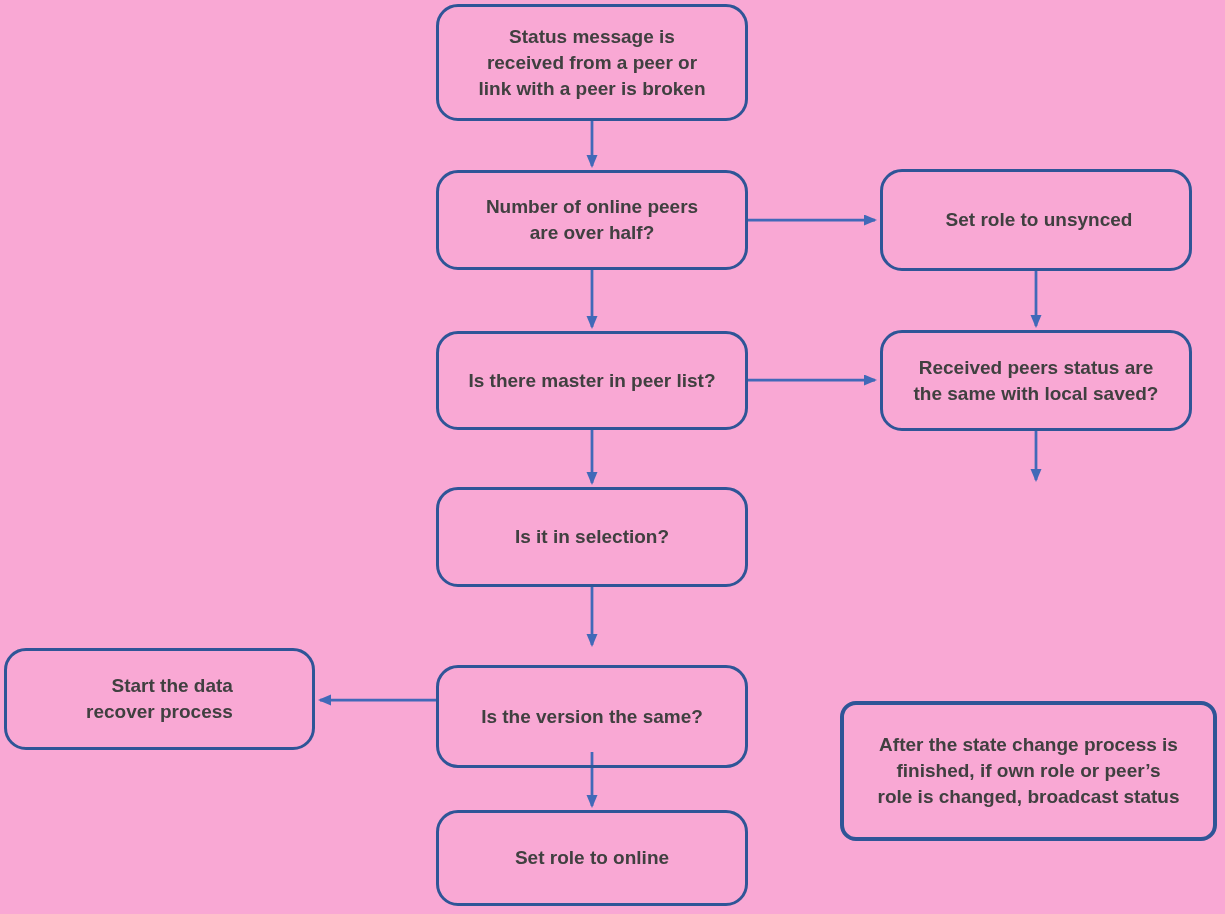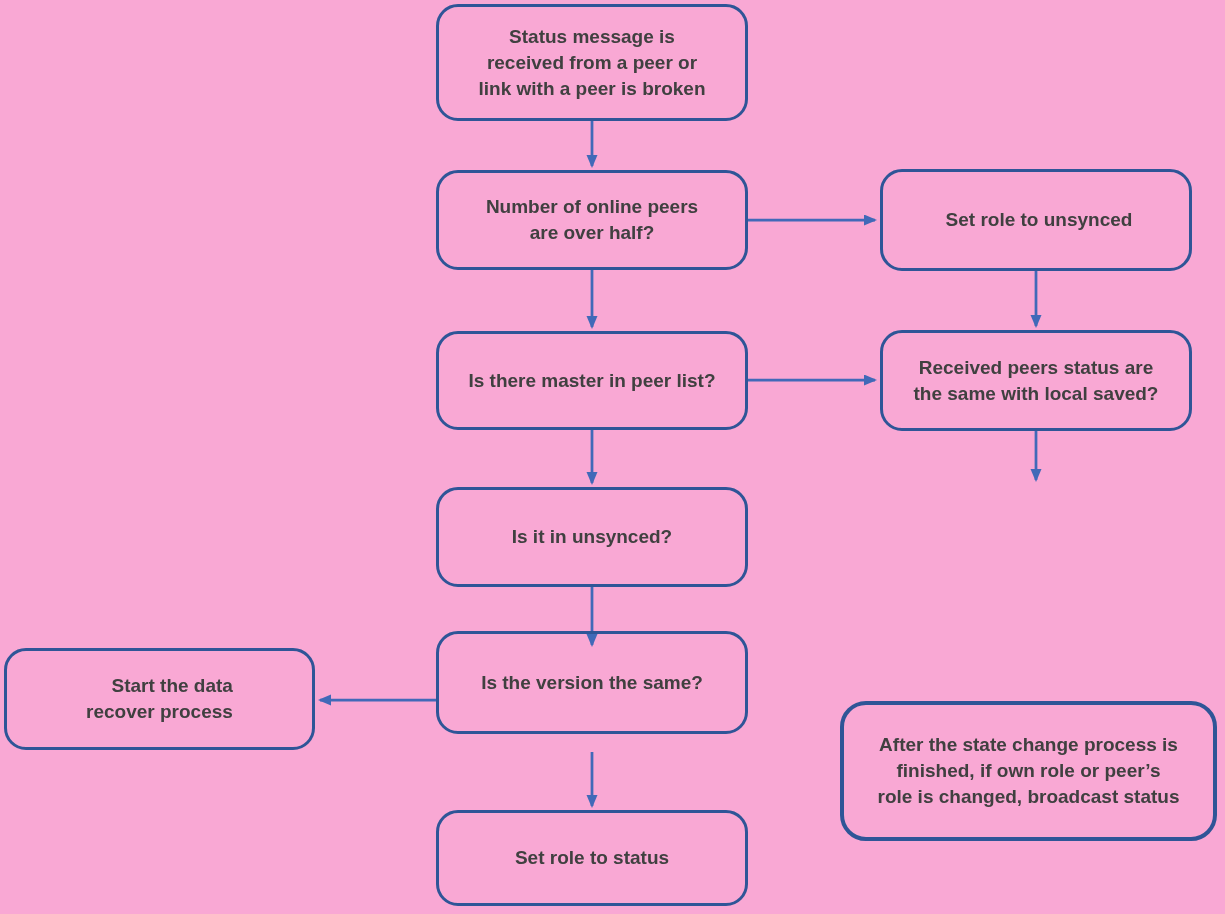--- a/index.html
+++ b/index.html
@@ -23,39 +23,39 @@
     line-height: 26px;
     display: flex;
     align-items: center;
     justify-content: center;
     text-align: center;
     white-space: pre-line;
     padding: 6px 10px;
   }
   .note {
     border-width: 4px;
-    border-radius: 26px;
+    border-radius: 16px;
   }
   svg.arrows {
     position: absolute;
     left: 0; top: 0;
     width: 1225px; height: 914px;
     pointer-events: none;
   }
   svg.arrows line { stroke: #4169B8; stroke-width: 2.75; }
 
   
   #n-start              { left: 436px; top: 4px;   width: 312px; height: 117px; }
   #n-peers-over-half    { left: 436px; top: 170px; width: 312px; height: 100px; }
   #n-set-role-unsynced  { left: 880px; top: 169px; width: 312px; height: 102px; padding-left: 16px; }
   #n-master-in-list     { left: 436px; top: 331px; width: 312px; height: 99px;  }
   #n-peers-status-same  { left: 880px; top: 330px; width: 312px; height: 101px; }
   #n-in-unsynced        { left: 436px; top: 487px; width: 312px; height: 100px; }
   #n-master-selection   { left: 879px; top: 484px; width: 312px; height: 105px; }
-  #n-version-same       { left: 436px; top: 631px; width: 312px; height: 103px; }
+  #n-version-same       { left: 436px; top: 665px; width: 312px; height: 103px; }
   #n-data-recover       { left: 4px;   top: 648px; width: 311px; height: 102px; text-align: right; }
   #n-set-role-slave     { left: 436px; top: 810px; width: 312px; height: 96px;  }
   #n-broadcast-note     { left: 840px; top: 701px; width: 377px; height: 140px; }
 </style>
 </head>
 <body>
 
 <div class="canvas">
 
   <svg class="arrows">
@@ -83,27 +83,27 @@
   <div class="node" id="n-peers-over-half">Number of online peers
 are over half?</div>
 
   <div class="node" id="n-set-role-unsynced">Set role to unsynced</div>
 
   <div class="node" id="n-peers-status-same">Received peers status are
 the same with local saved?</div>
 
   <div class="node" id="n-master-in-list">Is there master in peer list?</div>
 
-  <div class="node" id="n-in-unsynced">Is it in unsynced?</div>
+  <div class="node" id="n-in-unsynced">Is it in selection?</div>
 
 
   <div class="node" id="n-version-same">Is the version the same?</div>
 
   <div class="node" id="n-data-recover">Start the data
 recover process</div>
 
-  <div class="node" id="n-set-role-slave">Set role to status</div>
+  <div class="node" id="n-set-role-slave">Set role to online</div>
 
   <div class="node note" id="n-broadcast-note">After the state change process is
 finished, if own role or peer’s
 role is changed, broadcast status</div>
 
 </div>
 
 </body></html>

